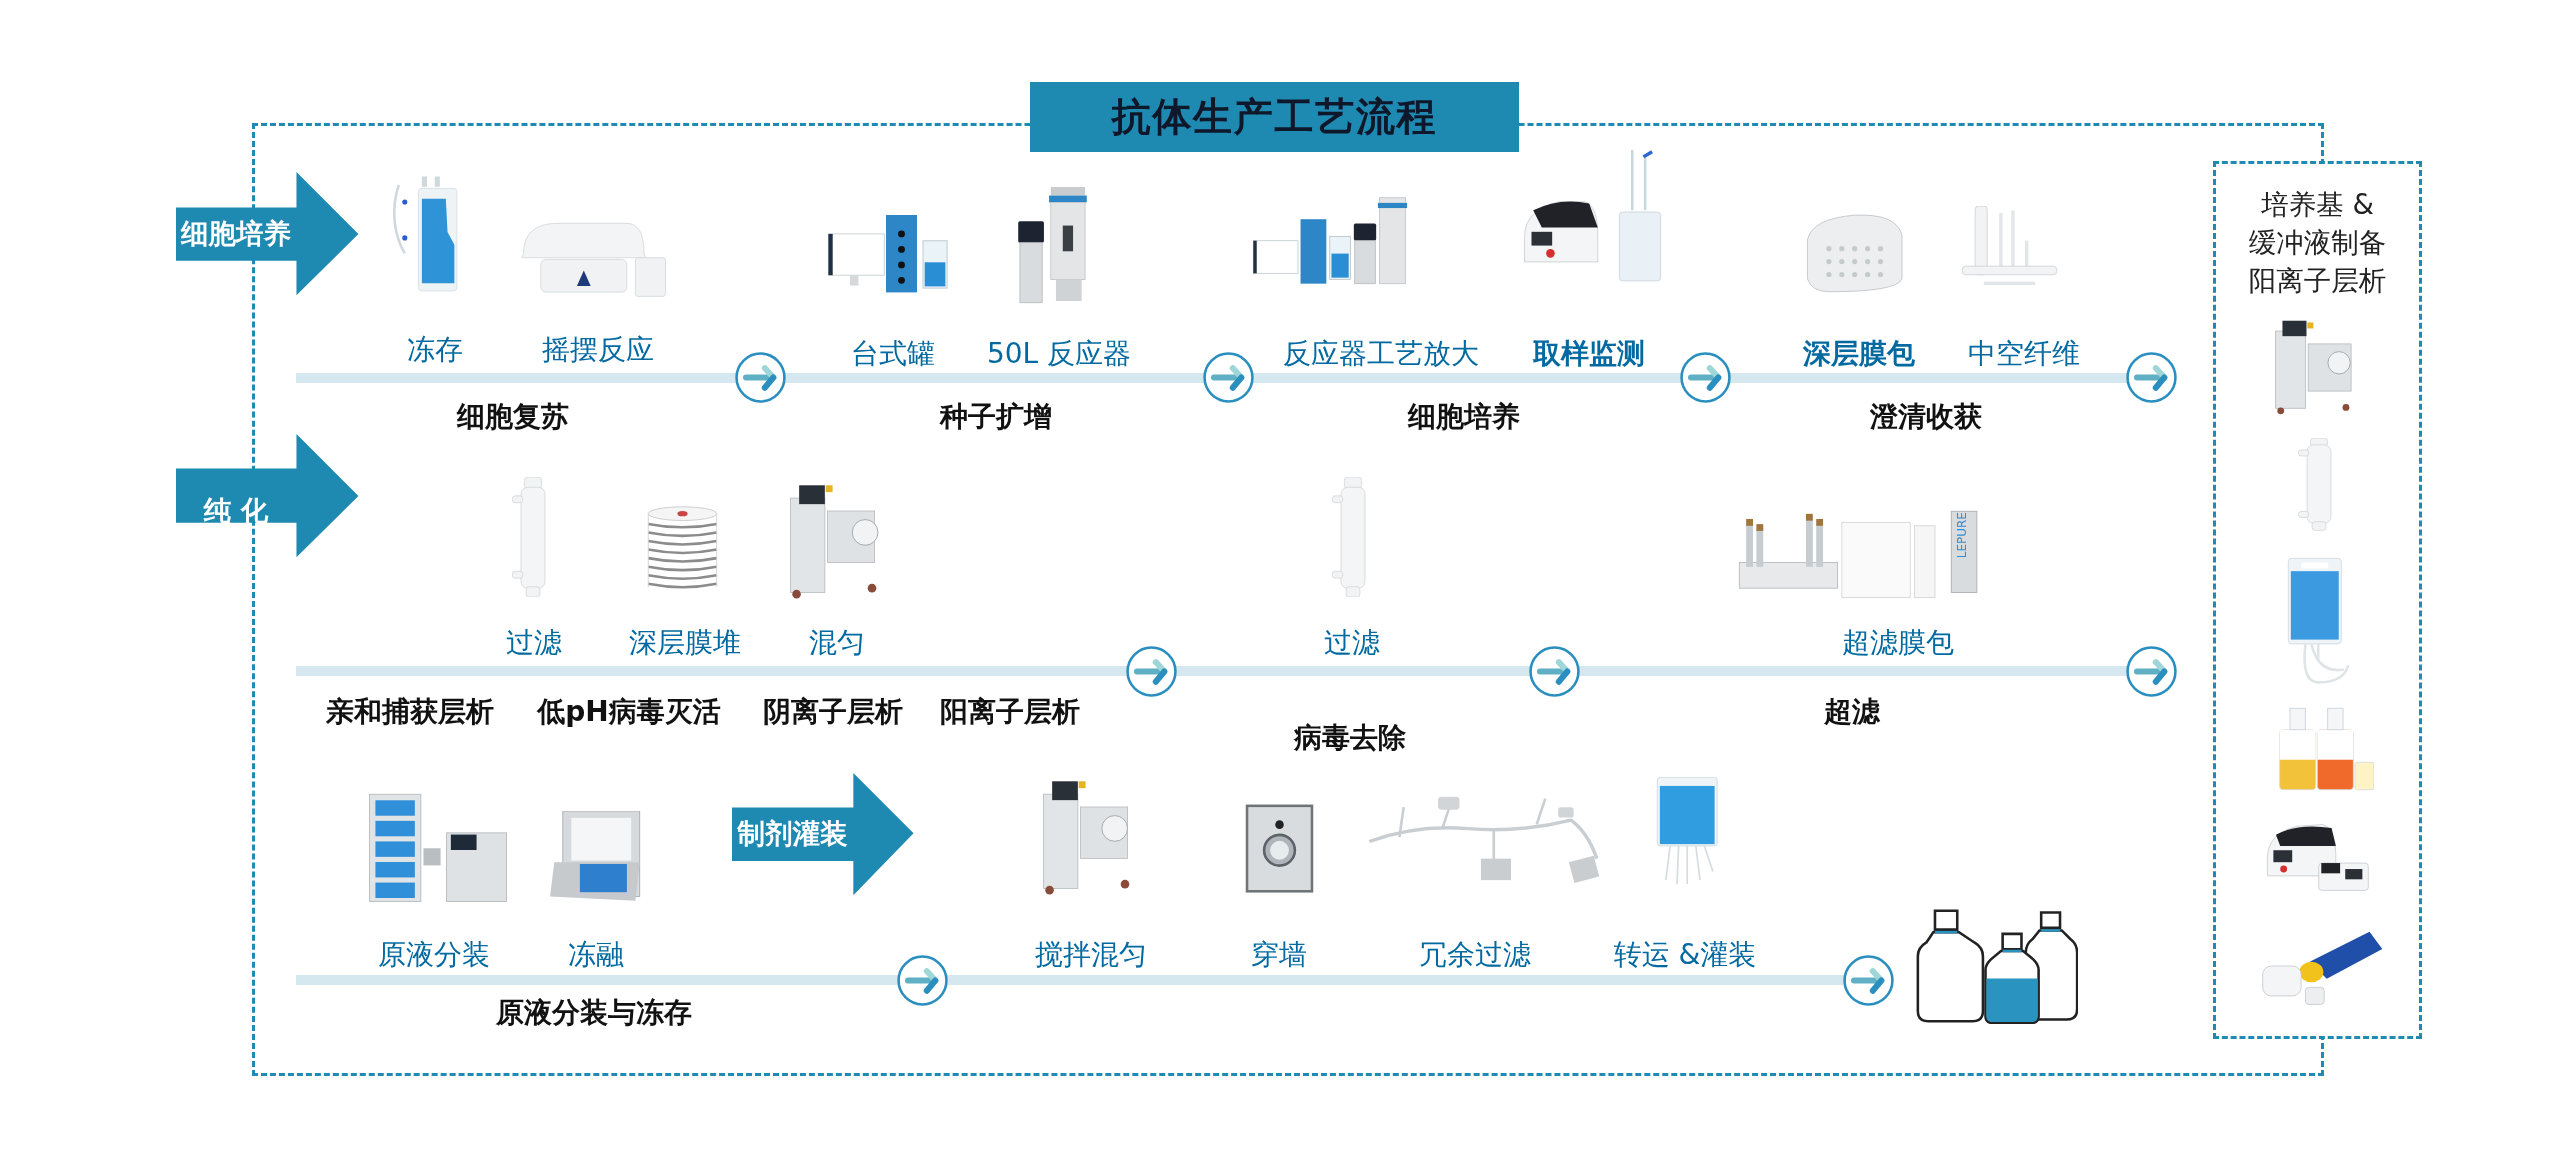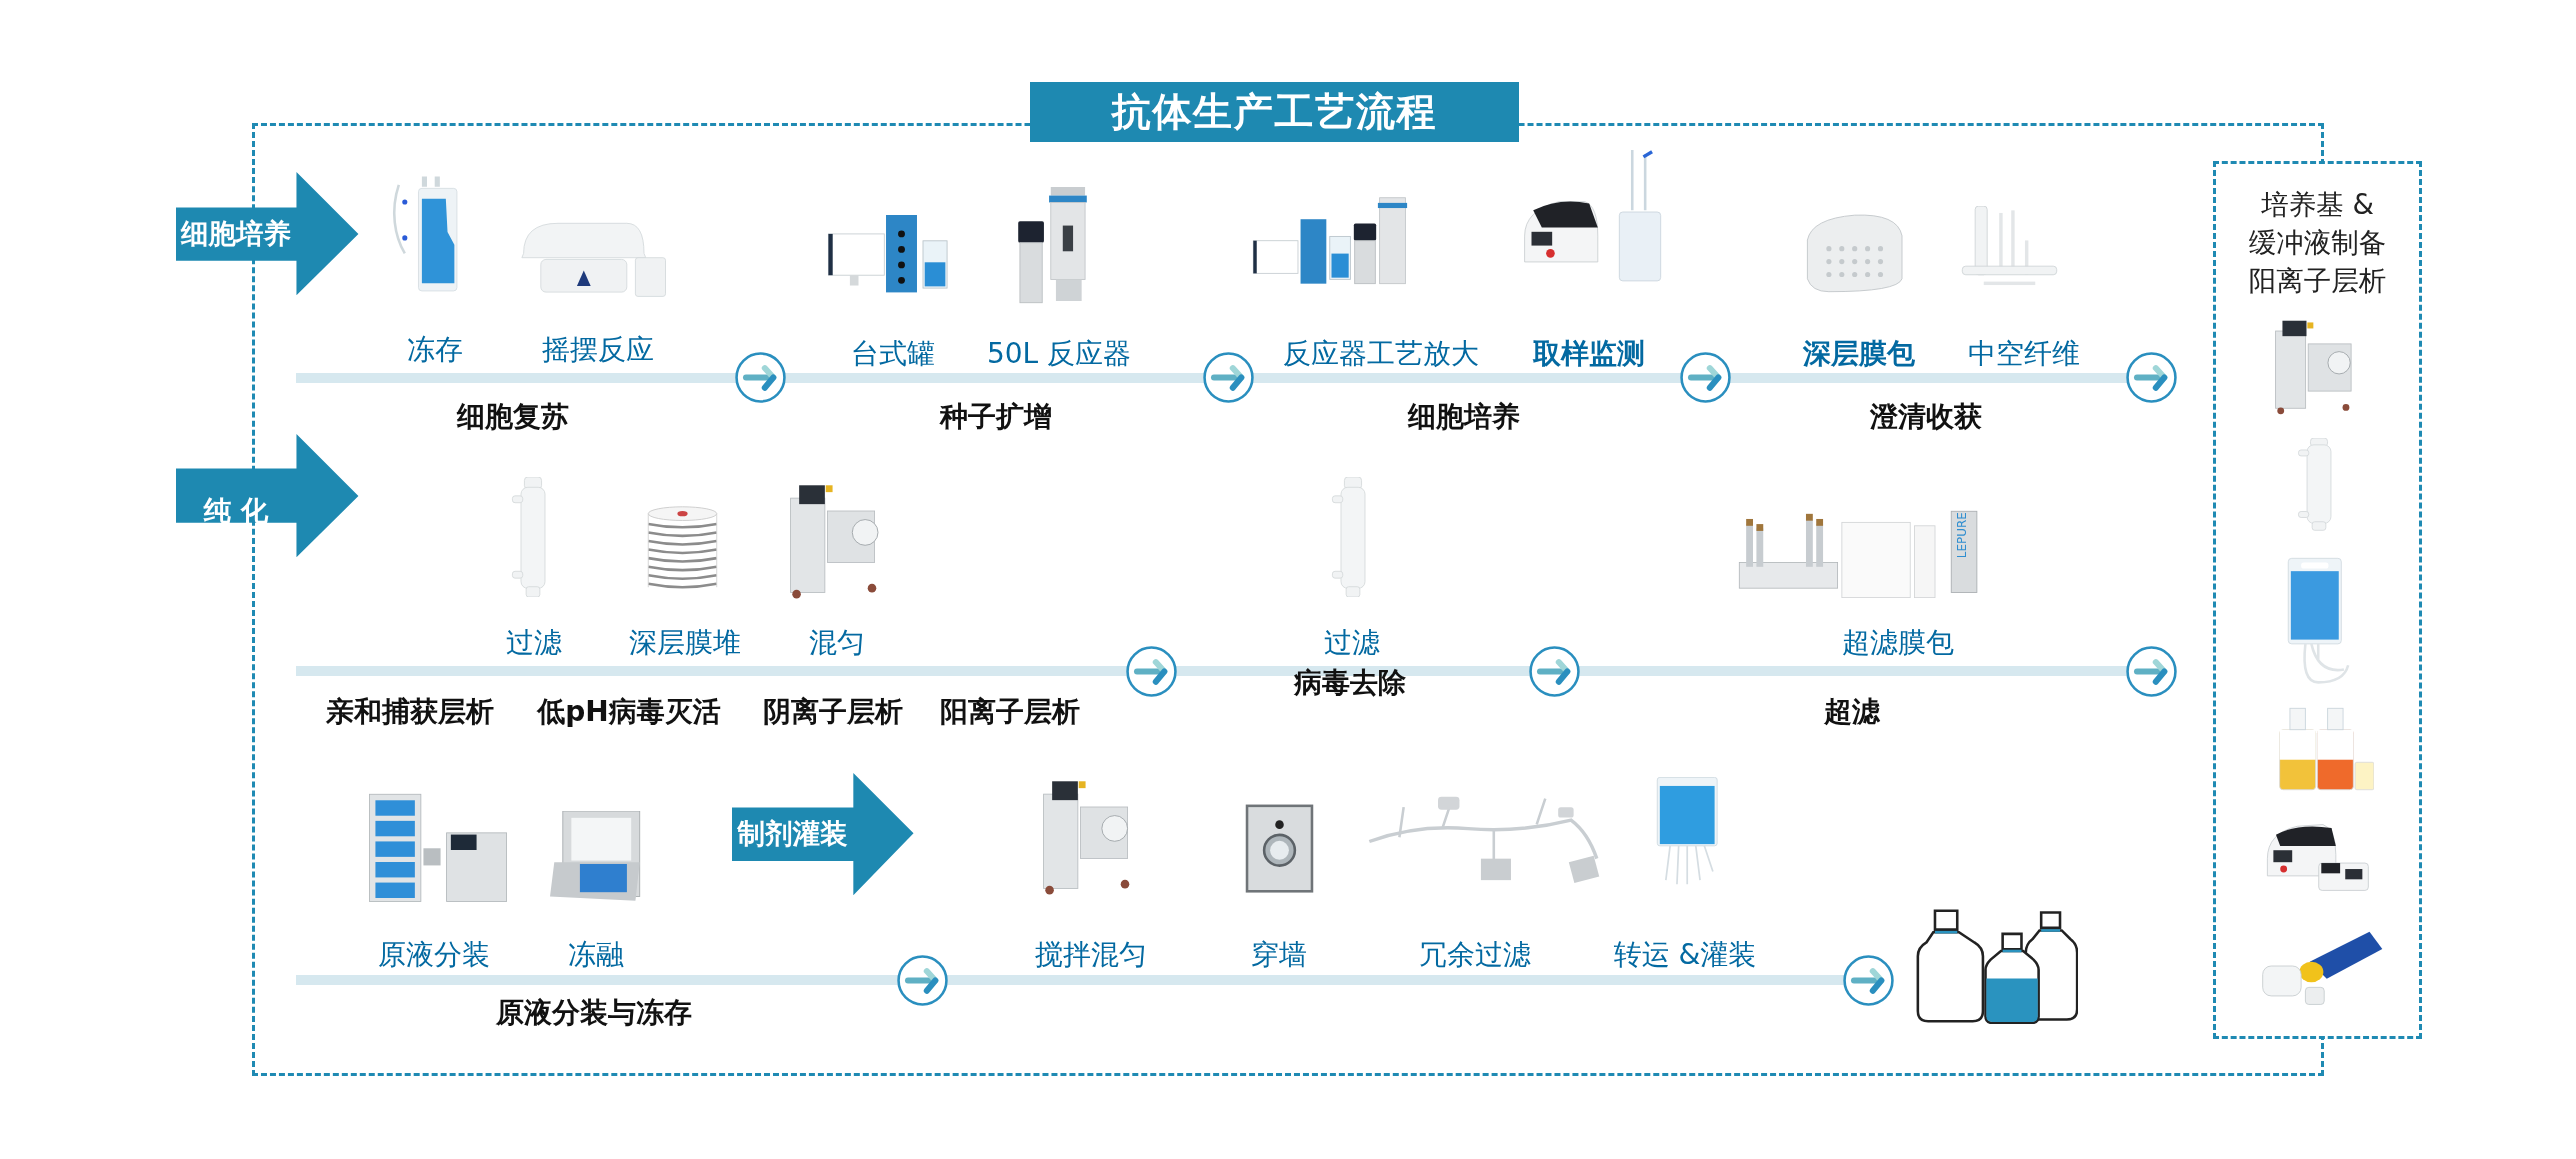--- a/index.html
+++ b/index.html
@@ -2,22 +2,22 @@
 <html style="font-size:13.7px"><head>
 <meta charset="utf-8">
 <style>
   html, body { margin: 0; padding: 0; background: #ffffff; }
   body { width: 2576px; height: 1159px; position: relative; overflow: hidden;
          font-family: "DejaVu Sans", "Liberation Sans", sans-serif; color: #1a1a1a; }
   .outer-frame { position: absolute; left: 252px; top: 123px; width: 2072px; height: 953px;
                  border: 3.4px dashed #1f8ab3; box-sizing: border-box; }
   .side-frame { position: absolute; left: 2213px; top: 161px; width: 209px; height: 878px;
                 border: 3.4px dashed #1f8ab3; box-sizing: border-box; background: #fff; }
-  .title-banner { position: absolute; left: 1030px; top: 82px; width: 489px; height: 60px;
-                  background: #1e89b1; color: #ffffff; font-size: 39px; font-weight: bold;
+  .title-banner { position: absolute; left: 1030px; top: 82px; width: 489px; height: 70px;
+                  background: #1e89b1; color: #0f172a; font-size: 39px; font-weight: bold;
                   display: flex; align-items: center; justify-content: center; letter-spacing: 1.7px; }
   .stage-arrow { position: absolute; }
   .stage-arrow svg { display: block; }
   .stage-arrow .label { position: absolute; color: #fff; font-size: 27.5px; font-weight: bold;
                         display: flex; align-items: center; justify-content: center; white-space: nowrap; }
   .track { position: absolute; height: 10.3px; background: #d6e8ef; }
   .step-circle { position: absolute; width: 53px; height: 53px; }
   .item-label { position: absolute; font-size: 28px; color: #0369a1; white-space: nowrap; transform: translateX(-50%); }
   .step-label { position: absolute; font-size: 28px; font-weight: bold; color: #111; white-space: nowrap; transform: translateX(-50%); }
   .side-title { position: absolute; left: 2213px; top: 185px; width: 209px; text-align: center;
@@ -309,21 +309,21 @@
 <div class="item-label" style="left:534px; top:624px;">过滤</div>
 <div class="item-label" style="left:685px; top:624px;">深层膜堆</div>
 <div class="item-label" style="left:837px; top:624px;">混匀</div>
 <div class="item-label" style="left:1352px; top:624px;">过滤</div>
 <div class="item-label" style="left:1898px; top:624px;">超滤膜包</div>
 
 <div class="step-label" style="left:410px; top:693px;">亲和捕获层析</div>
 <div class="step-label" style="left:629px; top:693px;">低pH病毒灭活</div>
 <div class="step-label" style="left:833px; top:693px;">阴离子层析</div>
 <div class="step-label" style="left:1010px; top:693px;">阳离子层析</div>
-<div class="step-label" style="left:1350px; top:664px;">病毒去除</div>
+<div class="step-label" style="left:1350px; top:719px;">病毒去除</div>
 <div class="step-label" style="left:1852px; top:693px;">超滤</div>
 
 <div class="equip" style="left:365px; top:790px;">
   <svg width="146" height="120" viewBox="0 0 170 140">
       <rect x="5" y="5" width="60" height="125" fill="#e1e4e6" stroke="#b3b8bb"></rect>
       <g fill="#2f8fd8">
         <rect x="12" y="12" width="46" height="18"></rect>
         <rect x="12" y="36" width="46" height="18"></rect>
         <rect x="12" y="60" width="46" height="18"></rect>
         <rect x="12" y="84" width="46" height="18"></rect>

